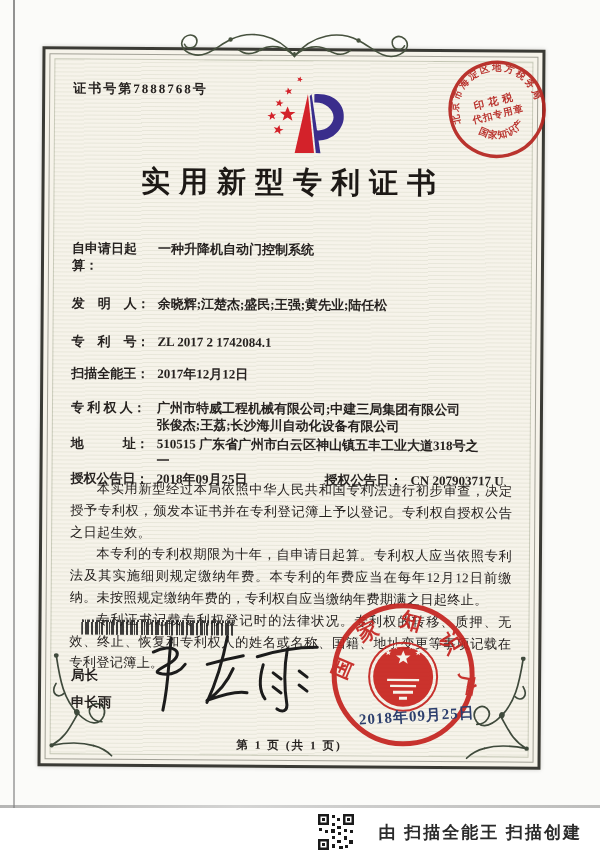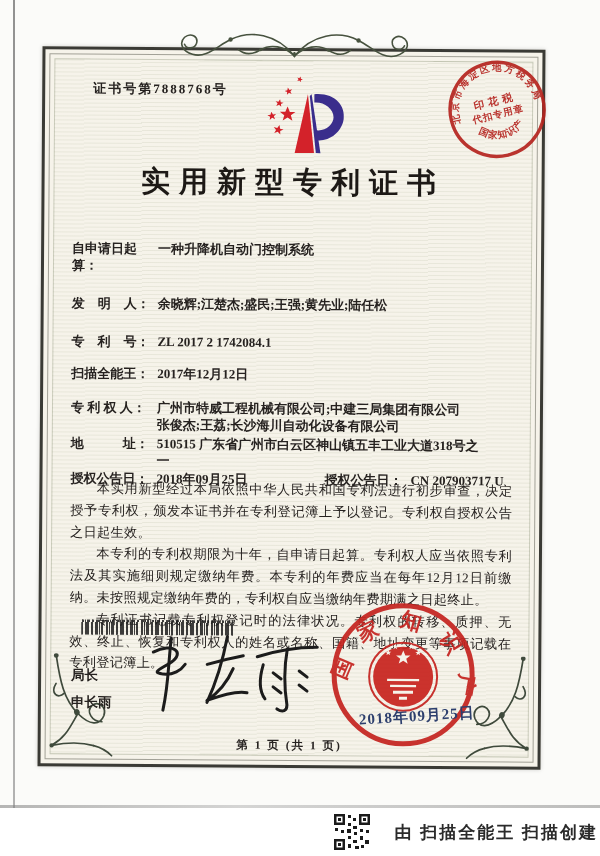--- a/index.html
+++ b/index.html
@@ -11,21 +11,21 @@
   .scan-edge-left{left:13px;top:0;width:2px;height:808px;background:linear-gradient(180deg,#6e6e6e,#9a9a9a);opacity:.75;}
   .scan-edge-bottom{left:0;top:805px;width:600px;height:3px;background:linear-gradient(90deg,#7c7c7c,#b5b5b5 40%,#8a8a8a);opacity:.55;}
 
   
   .cert{left:40px;top:48px;width:497px;height:714px;background:#f6f3ea;
         border:3px solid #3a3a35;transform:rotate(.4deg);box-shadow:0 0 4px rgba(0,0,0,.18);}
   .inner-line{position:absolute;inset:4px;border:1px solid rgba(92,92,82,.55);pointer-events:none;}
   .texture{position:absolute;inset:9px;border:1px solid rgba(125,135,105,.35);
            background:repeating-linear-gradient(179deg,rgba(150,160,125,.15) 0 1px,transparent 1px 4px);}
 
-  .cert-no{left:28px;top:30px;font-size:13px;letter-spacing:2px;font-weight:600;margin-left:20px;}
+  .cert-no{left:28px;top:30px;font-size:13px;letter-spacing:2px;font-weight:600;}
   .logo{left:214px;top:20px;width:92px;height:94px;}
   .title{left:0;top:112px;width:100%;text-align:center;font-size:29px;font-weight:700;letter-spacing:9px;color:#1d1916;}
 
   .stamp{right:-8px;top:4px;width:106px;height:106px;transform:rotate(-14deg);opacity:.92;}
 
   .fields{left:28px;top:190px;width:442px;font-size:13px;font-weight:600;}
   .frow{display:flex;line-height:17px;}
   .frow .lab{width:86px;flex:none;}
   .frow .val{flex:1;}
   .mb-a{margin-bottom:21px;} .mb-b{margin-bottom:15px;} .mb-c{margin-bottom:17px;}
@@ -48,21 +48,21 @@
              letter-spacing:1px;transform:rotate(-4deg);}
 
   .page-num{left:0;bottom:12px;width:100%;text-align:center;font-size:11.5px;letter-spacing:2px;font-weight:600;}
 
   .ornament-top{left:50%;top:-27px;transform:translateX(-50%);width:244px;height:48px;}
   .corner{bottom:6px;width:68px;height:104px;}
   .corner.left{left:5px;} .corner.right{right:5px;transform:scaleX(-1);}
 
   
   .scan-bar{left:0;top:808px;width:600px;height:48px;background:#fff;display:flex;
-            align-items:center;justify-content:flex-end;gap:24px;padding-right:2px;box-sizing:border-box;}
+            align-items:center;justify-content:flex-end;gap:24px;padding-right:18px;box-sizing:border-box;}
   .scan-credit{font-family:"Liberation Sans","DejaVu Sans",sans-serif;font-size:17px;
                color:#2a2a2a;letter-spacing:2px;font-weight:600;}
 </style>
 </head>
 <body>
 
 <div>
   <div class="abs scan-edge-left"></div>
   <div class="abs scan-edge-bottom"></div>
 

